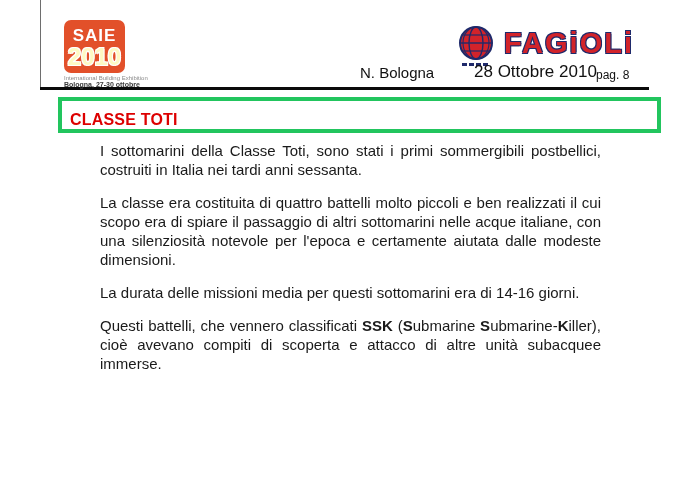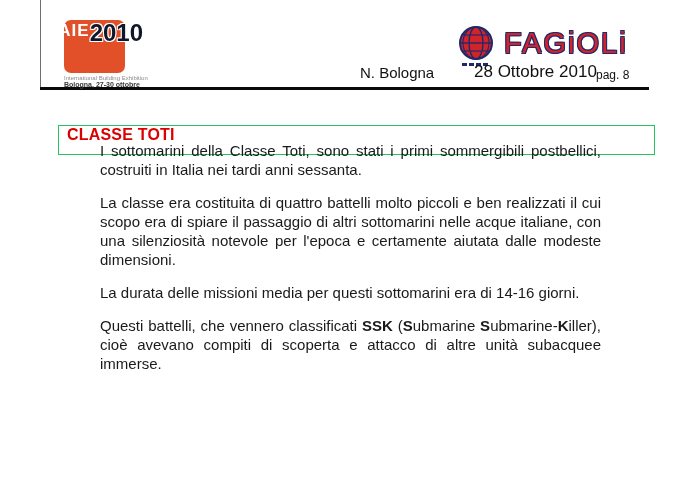--- a/index.html
+++ b/index.html
@@ -8,47 +8,47 @@
     font-family:"Liberation Sans", sans-serif;
   }
   
   .v-line{position:absolute;left:40px;top:0;width:1px;height:87px;background:#6e6e6e;}
   .h-rule{position:absolute;left:40px;top:87px;width:609px;height:3px;background:#0a0a0a;}
 
   
   .saie-box{
     position:absolute;left:64px;top:20px;width:61px;height:53px;
     background:#E2502A;border-radius:7px;color:#fff;text-align:center;
-    display:flex;flex-direction:row;justify-content:center;line-height:1;
+    display:flex;flex-direction:column;justify-content:center;line-height:1;
   }
   .saie-word{font-weight:bold;font-size:17px;letter-spacing:1px;margin-top:2px;}
   .saie-year{
-    font-weight:bold;font-size:24px;letter-spacing:0;color:#0f172a;margin-top:1px;
+    font-weight:bold;font-size:24px;letter-spacing:0;color:#fef9c3;margin-top:1px;
     text-shadow:-1px -1px 0 #fff,1px -1px 0 #fff,-1px 1px 0 #fff,1px 1px 0 #fff;
   }
   .saie-cap1{position:absolute;left:64px;top:75px;width:110px;font-size:6px;color:#8a8a8a;line-height:6px;}
   .saie-cap2{position:absolute;left:64px;top:81px;width:110px;font-size:7px;font-weight:bold;color:#3a3a3a;line-height:7px;}
 
   
   .fagioli{position:absolute;left:456px;top:24px;display:flex;align-items:flex-start;}
   .fagioli-text{
-    font-weight:normal;font-size:29px;letter-spacing:2px;color:#D2232A;line-height:38px;
+    font-weight:bold;font-size:29px;letter-spacing:2px;color:#D2232A;line-height:38px;
     margin-left:6px;
     text-shadow:-1px -1px 0 #1F2A6B,1px -1px 0 #1F2A6B,-1px 1px 0 #1F2A6B,1px 1px 0 #1F2A6B;
   }
 
   
   .presenter{position:absolute;left:360px;top:64px;font-size:15px;color:#111;}
   .date{position:absolute;left:474px;top:62px;font-size:17px;color:#111;}
   .page-num{position:absolute;left:596px;top:68px;font-size:12px;color:#111;}
 
   
   .title-box{
     position:absolute;left:58px;top:97px;width:595px;height:28px;
-    border:1px solid #22c55e;background:#fff;display:flex;align-items:flex-start;margin-top:28px;
+    border:4px solid #22c55e;background:#fff;display:flex;align-items:flex-end;
   }
   .title-text{color:#DD0000;font-weight:bold;font-size:16px;padding-left:8px;letter-spacing:0.2px;}
 
   
   .content{position:absolute;left:100px;top:141px;width:501px;color:#1a1a1a;}
   .content p{margin:0 0 14px 0;font-size:15px;line-height:19px;text-align:justify;}
   .b{font-weight:bold;margin-top:48px;}
 </style>
 </head>
 <body>

